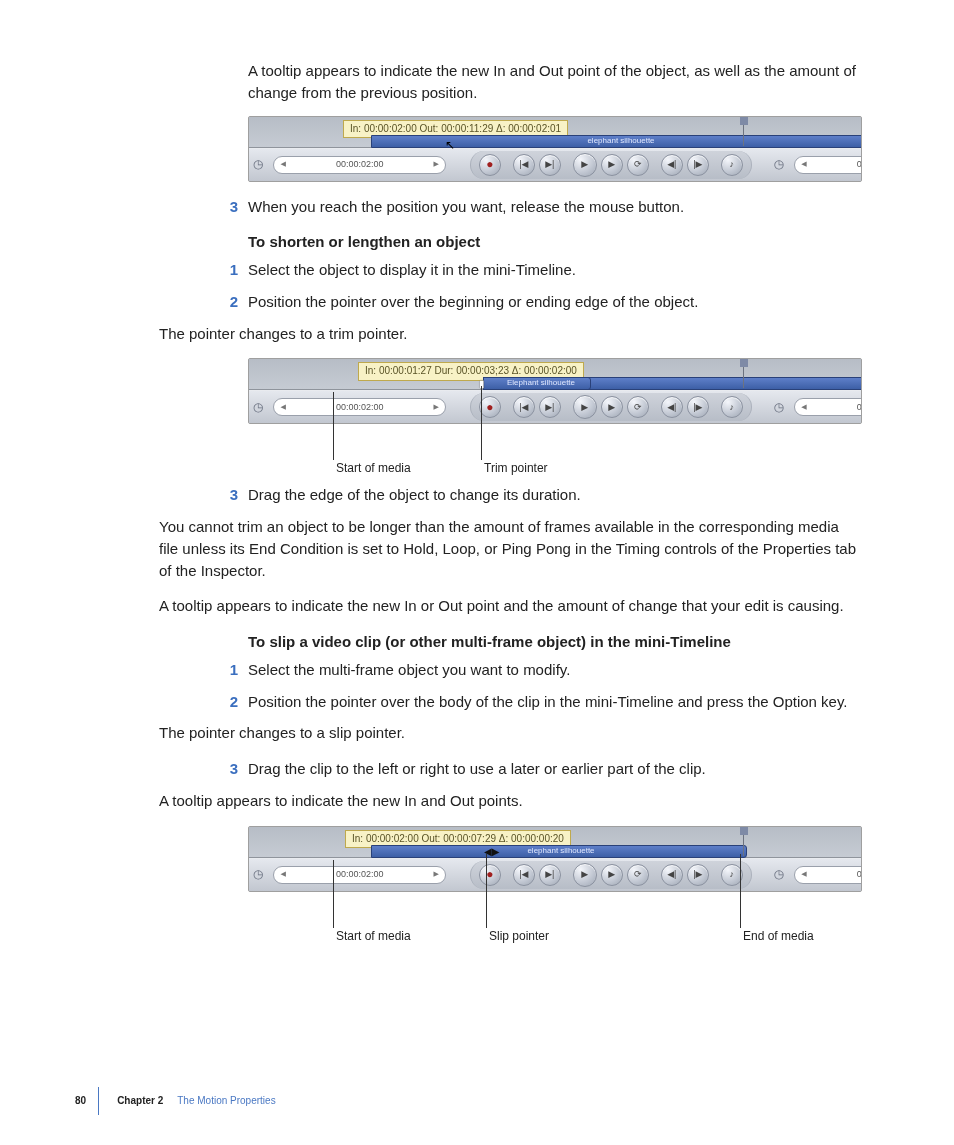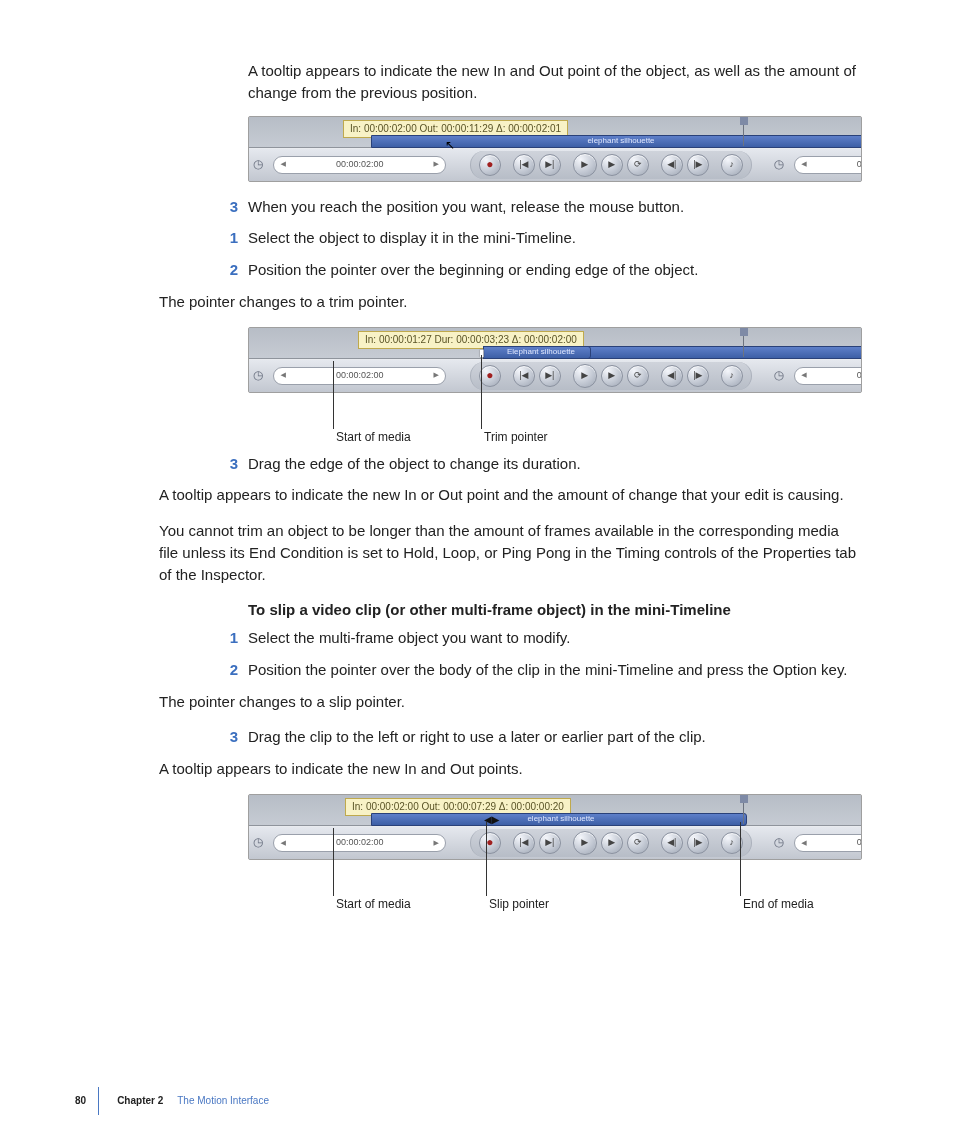--- a/index.html
+++ b/index.html
@@ -197,20 +197,21 @@
           </div>
       </div>
     </div>
   </div>
 
   <div class="step-row">
     <div class="step-num">3</div>
     <div class="step-text">When you reach the position you want, release the mouse button.</div>
   </div>
 
+  <p class="heading-small">To shorten or lengthen an object</p>
 
   <div class="step-row">
     <div class="step-num">1</div>
     <div class="step-text">Select the object to display it in the mini-Timeline.</div>
   </div>
   <div class="step-row">
     <div class="step-num">2</div>
     <div class="step-text">Position the pointer over the beginning or ending edge of the object.</div>
   </div>
   <p class="step-sub">The pointer changes to a trim pointer.</p>
@@ -261,22 +262,22 @@
       <div class="callout-label" style="left:88px;">Start of media</div>
       <div class="callout-line" style="left:233px; top:-38px; height:74px;"></div>
       <div class="callout-label" style="left:236px;">Trim pointer</div>
     </div>
   </div>
 
   <div class="step-row">
     <div class="step-num">3</div>
     <div class="step-text">Drag the edge of the object to change its duration.</div>
   </div>
+  <p class="step-sub">You cannot trim an object to be longer than the amount of frames available in the corresponding media file unless its End Condition is set to Hold, Loop, or Ping Pong in the Timing controls of the Properties tab of the Inspector.</p>
   <p class="step-sub">A tooltip appears to indicate the new In or Out point and the amount of change that your edit is causing.</p>
-  <p class="step-sub">You cannot trim an object to be longer than the amount of frames available in the corresponding media file unless its End Condition is set to Hold, Loop, or Ping Pong in the Timing controls of the Properties tab of the Inspector.</p>
 
   <p class="heading-small">To slip a video clip (or other multi-frame object) in the mini-Timeline</p>
 
   <div class="step-row">
     <div class="step-num">1</div>
     <div class="step-text">Select the multi-frame object you want to modify.</div>
   </div>
   <div class="step-row">
     <div class="step-num">2</div>
     <div class="step-text">Position the pointer over the body of the clip in the mini-Timeline and press the Option key.</div>
@@ -335,16 +336,16 @@
       <div class="callout-label" style="left:241px;">Slip pointer</div>
       <div class="callout-line" style="left:492px; top:-38px; height:74px;"></div>
       <div class="callout-label" style="left:495px;">End of media</div>
     </div>
   </div>
 
   <div class="footer">
     <span class="pagenum">80</span>
     <div class="footer-sep"></div>
     <span class="chapter-label">Chapter 2</span>
-    <span class="chapter-title">The Motion Interface</span>
+    <span class="chapter-title">The Motion Properties</span>
   </div>
 
 </div>
 
 </body></html>

